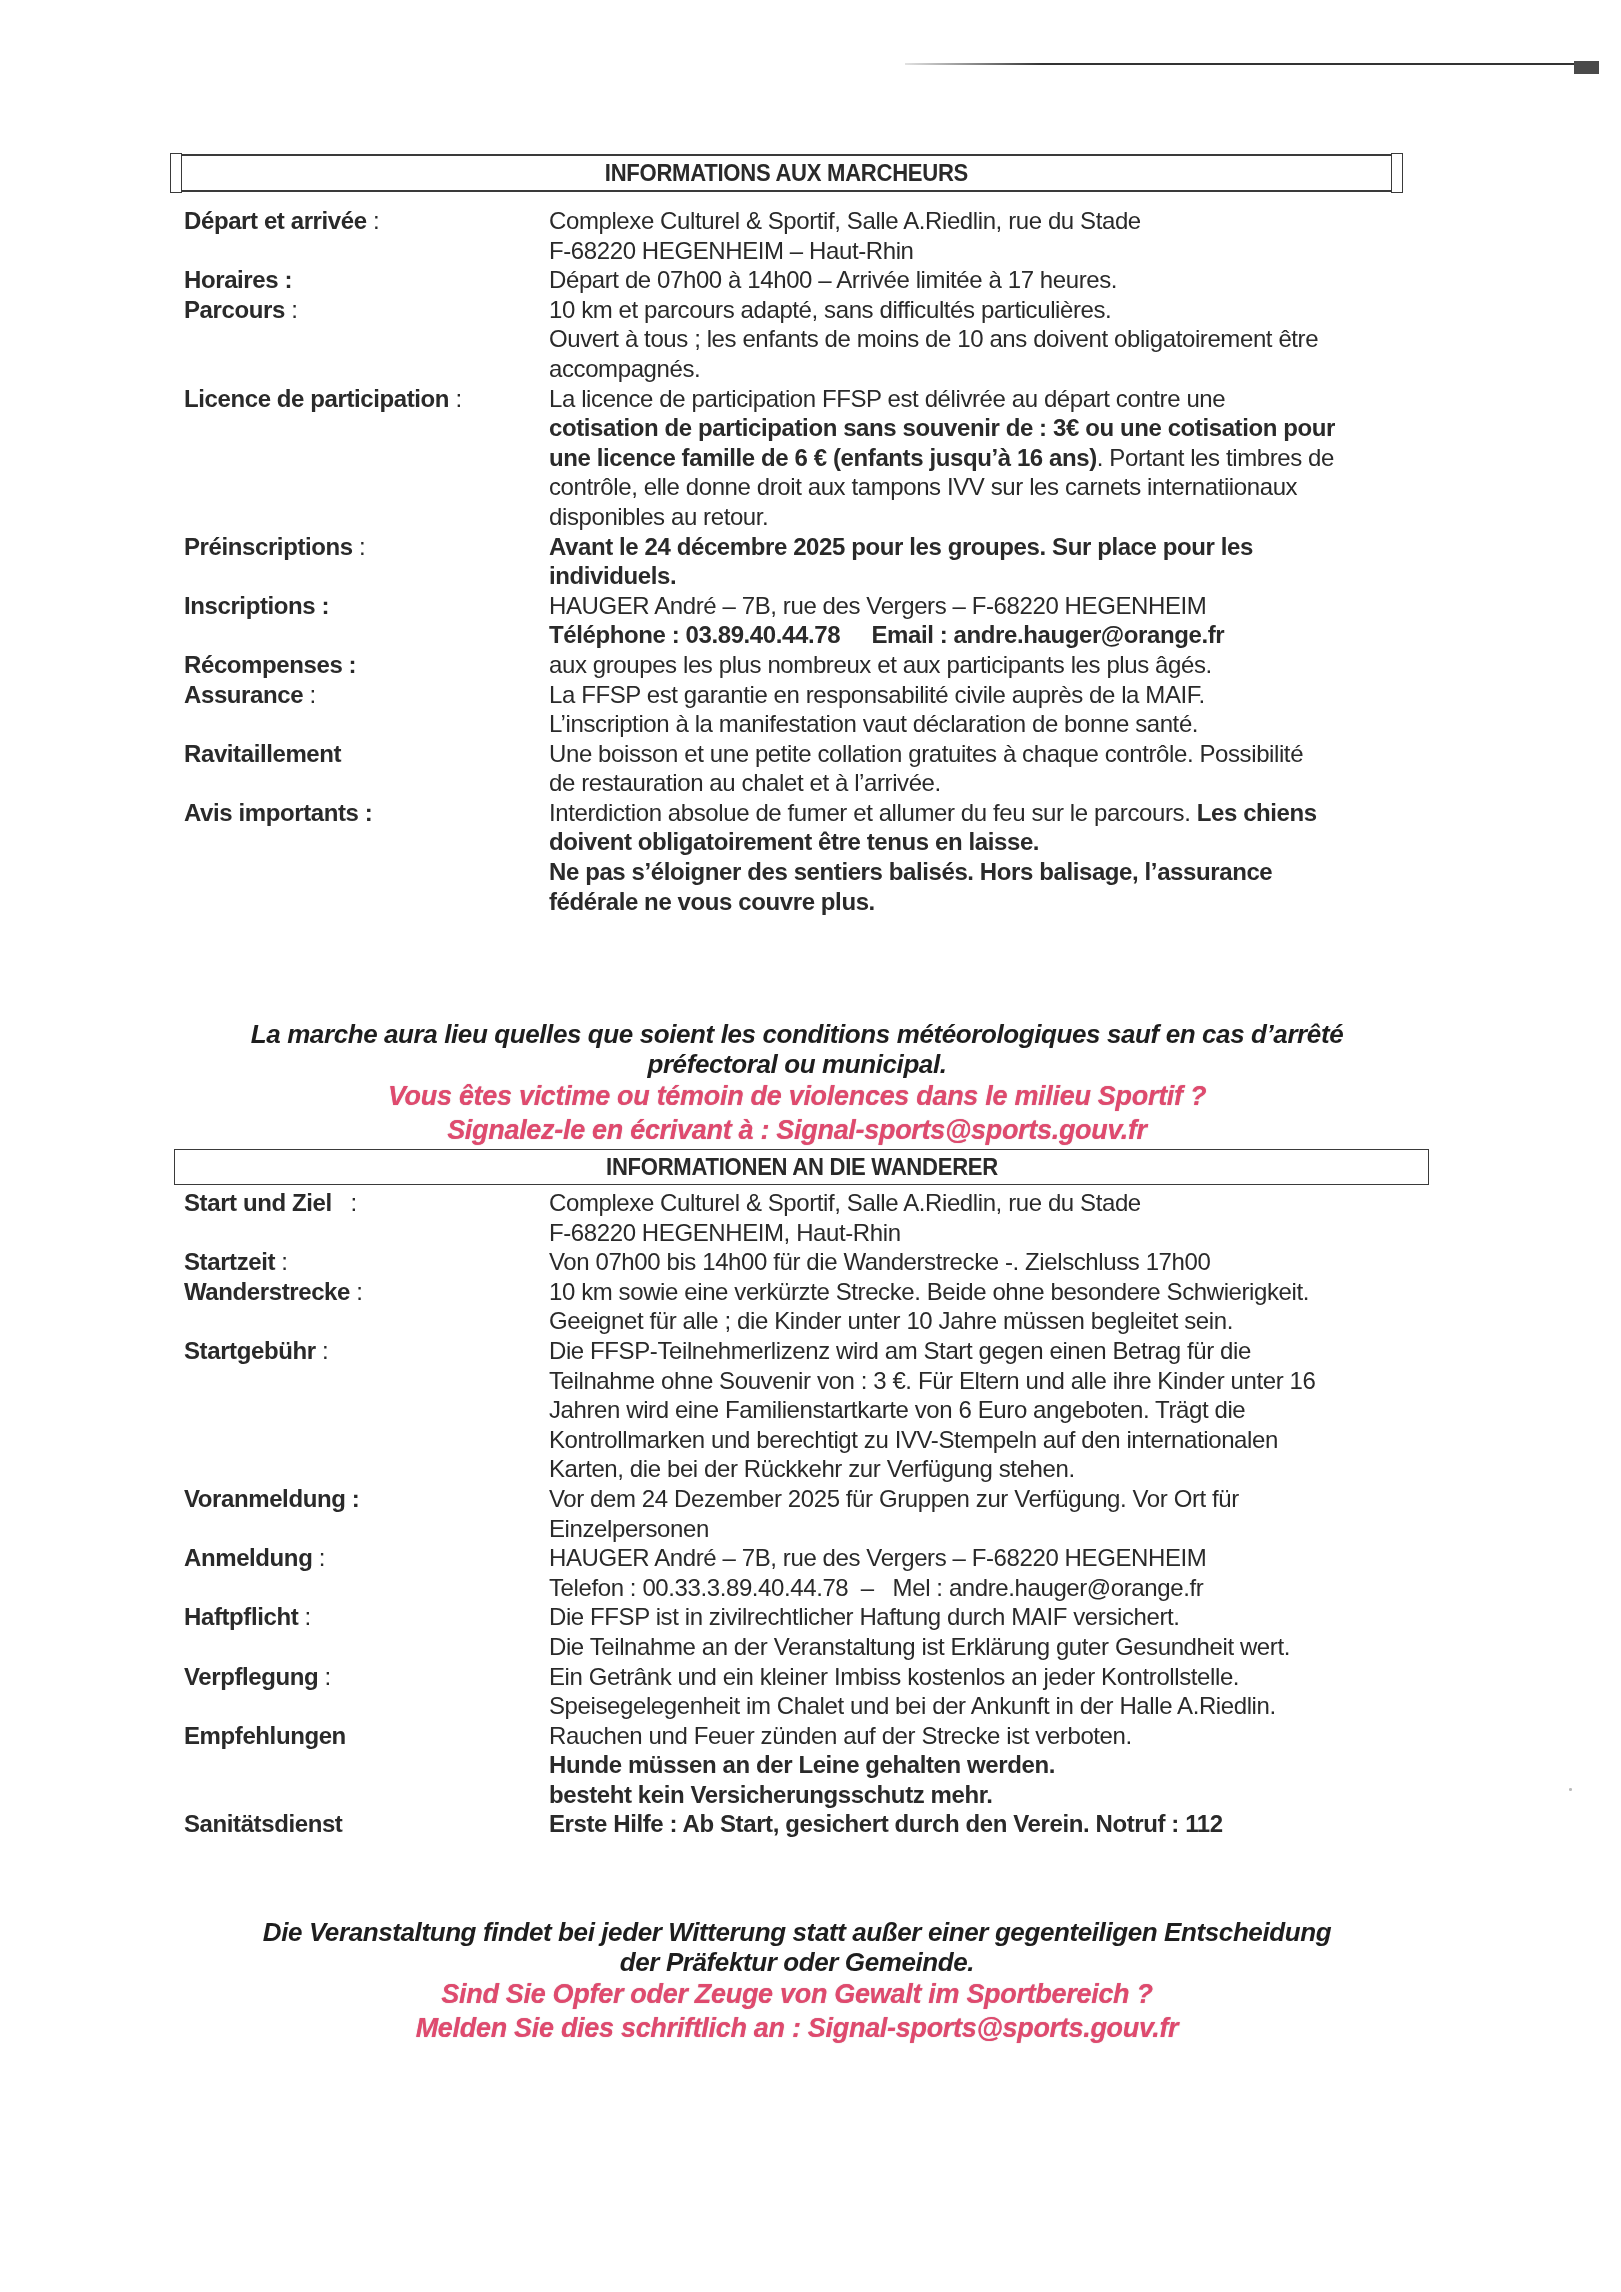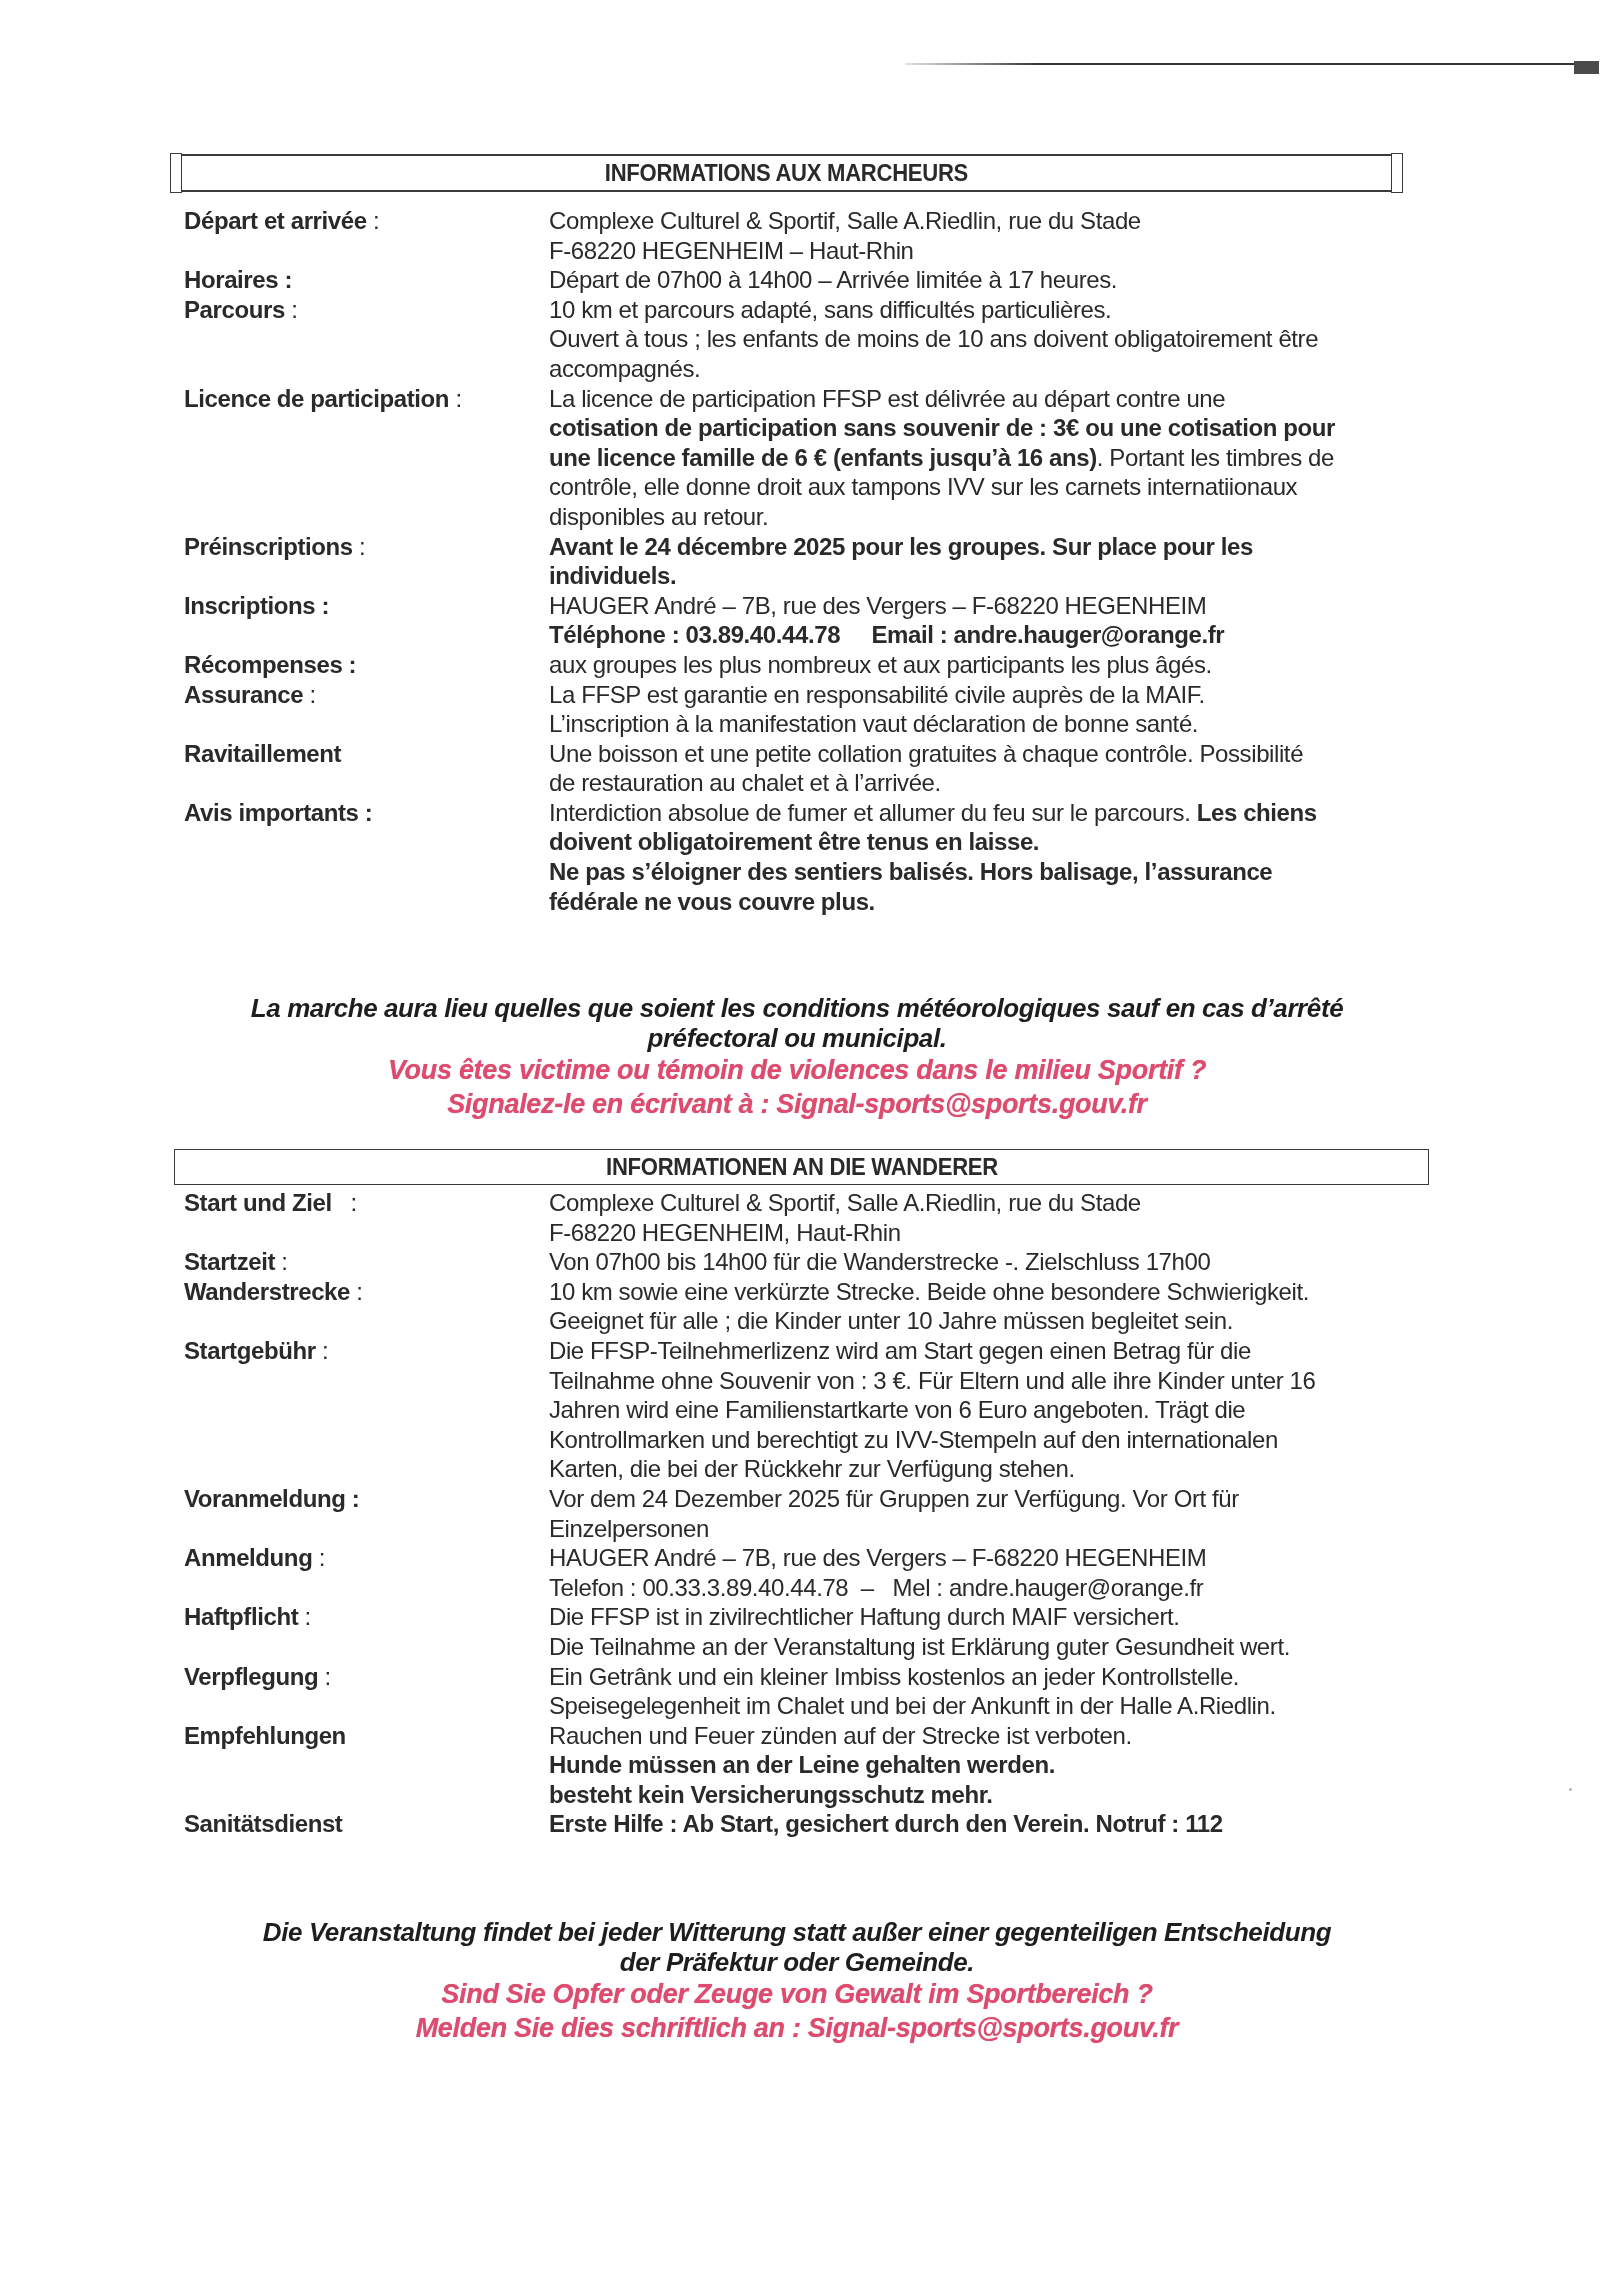--- a/index.html
+++ b/index.html
@@ -129,21 +129,21 @@
       letter-spacing: -0.4px;
     }
     .notes .red {
       display: block;
       font-size: 27px;
       line-height: 34px;
       color: #e04a6e;
       letter-spacing: -0.3px;
       text-shadow: 0 0 0.9px rgba(120,20,50,0.5);
     }
-    #notes-fr { top: 994px; text-align: center; }
+    #notes-fr { top: 1020px; text-align: center; }
     #notes-de { top: 1918px; }
     .faint-dot {
       position: absolute;
       left: 1569px;
       top: 1788px;
       width: 2.7px;
       height: 2.7px;
       background: #bbb;
       border-radius: 50%;
     }

